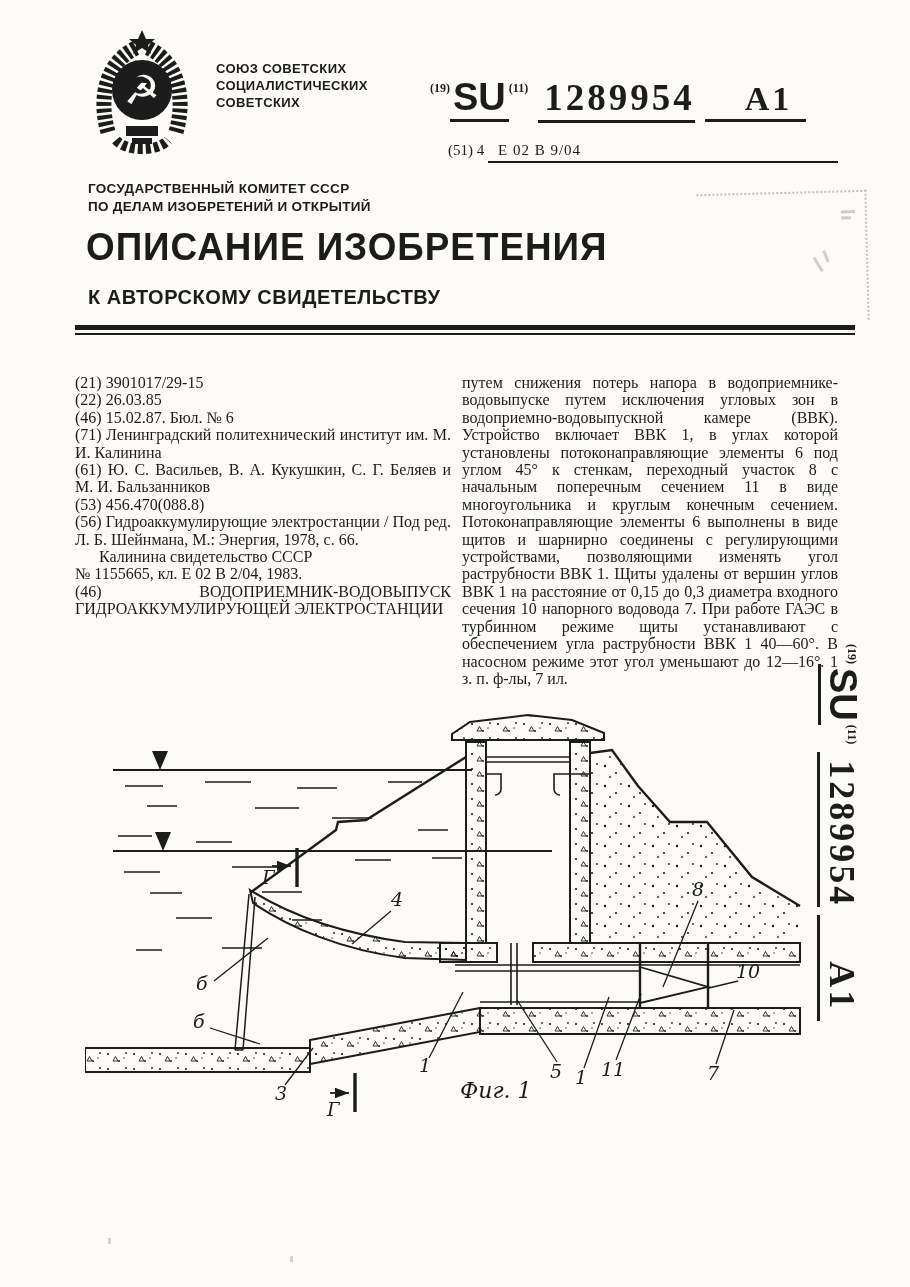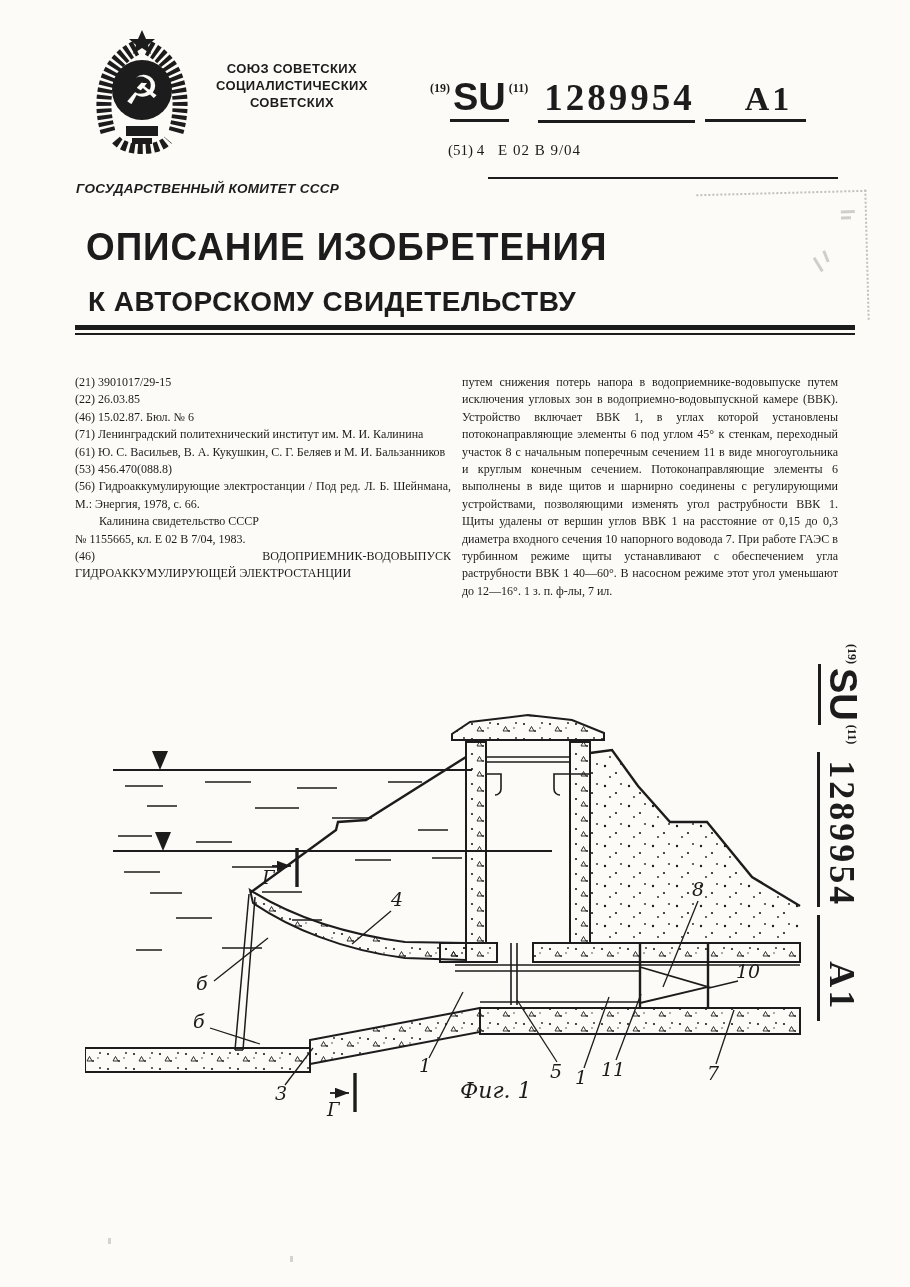--- a/index.html
+++ b/index.html
@@ -5,39 +5,39 @@
   html,body{margin:0;padding:0;background:#e8e8e4;}
   .page{
     position:relative; width:910px; height:1287px; margin:0 auto;
     background:#fcfbf7; color:#1c1c1c; overflow:hidden;
     font-family:"Liberation Serif", serif;
   }
   .abs{position:absolute;}
   .sans{font-family:"Liberation Sans", sans-serif;}
   .b{font-weight:normal;}
   
-  .union{top:60px;left:216px;font-size:13px;line-height:17px;font-weight:bold;letter-spacing:.4px;text-align:center;}
+  .union{top:60px;left:216px;font-size:13px;line-height:17px;font-weight:bold;letter-spacing:.4px;}
   .su-line{top:76px;left:430px;white-space:nowrap;}
   .code-small{font-size:12px;font-weight:bold;vertical-align:18px;font-family:"Liberation Serif",serif;}
   .su-big{font-size:38px;font-weight:bold;border-bottom:3px solid #1c1c1c;padding:0 3px 1px 3px;}
   .num-big{font-size:37px;font-weight:bold;letter-spacing:3px;font-family:"Liberation Serif",serif;border-bottom:3px solid #1c1c1c;padding:0 0 2px 6px;margin-left:10px;}
   .kind-big{font-size:34px;font-weight:bold;padding:0 14px 2px 40px;}
   .ipc-line{top:142px;left:448px;font-size:15px;white-space:nowrap;}
-  .ipc-class{display:inline-block;min-width:340px;border-bottom:2px solid #1c1c1c;padding:0 0 18px 10px;letter-spacing:1px;}
-  .committee{top:180px;left:76px;font-size:13.5px;line-height:18px;font-weight:bold;letter-spacing:.3px;font-style:italic;}
+  .ipc-class{display:inline-block;min-width:340px;border-bottom:2px solid #1c1c1c;padding:0 0 2px 10px;letter-spacing:1px;}
+  .committee{top:180px;left:88px;font-size:13.5px;line-height:18px;font-weight:bold;letter-spacing:.3px;}
   .doc-title{top:226px;left:86px;font-size:38px;font-weight:bold;letter-spacing:1px;transform:scaleX(.97);transform-origin:0 0;}
-  .doc-subtitle{top:286px;left:88px;font-size:28px;font-weight:bold;letter-spacing:.5px;}
+  .doc-subtitle{top:286px;left:88px;font-size:20px;font-weight:bold;letter-spacing:.5px;}
   .bar{top:325px;left:75px;width:780px;height:5px;background:#1c1c1c;}
   .bar2{top:333px;left:75px;width:780px;height:2px;background:#1c1c1c;}
   
   .stamp{top:192px;left:698px;width:168px;height:128px;opacity:.45;transform:rotate(-1.5deg);
          border-top:2px dotted #777;border-right:2px dotted #777;}
   .stamp i{position:absolute;background:#999;display:block;}
   
-  .col{top:374px;width:376px;font-size:12px;line-height:17.4px;text-align:justify;font-family:Liberation Serif, serif;}
+  .col{top:374px;width:376px;font-size:16px;line-height:17.4px;text-align:justify;font-family:Liberation Serif, serif;}
   .col p{margin:0;}
   .col-left{left:75px;}
   .col-right{left:462px;}
   .ind{text-indent:24px;}
   
   .sidebar{top:644px;left:864px;transform:rotate(90deg);transform-origin:0 0;white-space:nowrap;}
   .sb-su{font-size:38px;font-weight:bold;border-bottom:3px solid #1c1c1c;padding:0 4px 1px 4px;}
   .sb-num{font-size:36px;font-weight:bold;letter-spacing:3px;font-family:"Liberation Serif",serif;border-bottom:3px solid #1c1c1c;padding:0 0 2px 8px;margin-left:8px;}
   .sb-kind{font-size:36px;font-weight:bold;padding:0 10px 2px 46px;}
   
@@ -72,20 +72,21 @@
     <span class="code-small">(19)</span><span class="su-big">SU</span><span class="code-small">(11)</span><span class="num-big">1289954</span><span class="num-big kind-big" style="border-bottom:3px solid #1c1c1c;">A1</span>
   </div>
 
   <div class="abs ipc-line">
     <span class="b">(51) 4</span>
     <span class="ipc-class">Е 02 В 9/04</span>
   </div>
 
   <div class="abs sans committee">
     <div>ГОСУДАРСТВЕННЫЙ КОМИТЕТ СССР</div>
+    <div>ПО ДЕЛАМ ИЗОБРЕТЕНИЙ И ОТКРЫТИЙ</div>
   </div>
 
   <div class="abs stamp">
     <i style="top:18px;right:10px;width:14px;height:3px;"></i>
     <i style="top:24px;right:14px;width:10px;height:3px;"></i>
     <i style="top:62px;right:34px;width:12px;height:3px;transform:rotate(70deg);"></i>
     <i style="top:70px;right:40px;width:16px;height:3px;transform:rotate(60deg);"></i>
   </div>
 
   <div class="abs sans doc-title">ОПИСАНИЕ ИЗОБРЕТЕНИЯ</div>
@@ -95,21 +96,21 @@
 
   <div class="abs col col-left">
     <p>(21) 3901017/29-15</p>
     <p>(22) 26.03.85</p>
     <p>(46) 15.02.87. Бюл. № 6</p>
     <p>(71) Ленинградский политехнический институт им. М. И. Калинина</p>
     <p>(61) Ю. С. Васильев, В. А. Кукушкин, С. Г. Беляев и М. И. Бальзанников</p>
     <p>(53) 456.470(088.8)</p>
     <p>(56) Гидроаккумулирующие электростанции / Под ред. Л. Б. Шейнмана, М.: Энергия, 1978, с. 66.</p>
     <p class="ind">Калинина свидетельство СССР</p>
-    <p>№ 1155665, кл. Е 02 В 7/04, 1983.</p>
+    <p>№ 1155665, кл. Е 02 В 2/04, 1983.</p>
     <p>(46) ВОДОПРИЕМНИК-ВОДОВЫПУСК ГИДРОАККУМУЛИРУЮЩЕЙ ЭЛЕКТРОСТАНЦИИ</p>
   </div>
 
   <div class="abs col col-right">
     <p>путем снижения потерь напора в водоприемнике-водовыпуске путем исключения угловых зон в водоприемно-водовыпускной камере (ВВК). Устройство включает ВВК 1, в углах которой установлены потоконаправляющие элементы 6 под углом 45° к стенкам, переходный участок 8 с начальным поперечным сечением 11 в виде многоугольника и круглым конечным сечением. Потоконаправляющие элементы 6 выполнены в виде щитов и шарнирно соединены с регулирующими устройствами, позволяющими изменять угол раструбности ВВК 1. Щиты удалены от вершин углов ВВК 1 на расстояние от 0,15 до 0,3 диаметра входного сечения 10 напорного водовода 7. При работе ГАЭС в турбинном режиме щиты устанавливают с обеспечением угла раструбности ВВК 1 40—60°. В насосном режиме этот угол уменьшают до 12—16°. 1 з. п. ф-лы, 7 ил.</p>
   </div>
 
   <div class="abs sans sidebar">
     <span class="code-small">(19)</span><span class="sb-su">SU</span><span class="code-small">(11)</span><span class="sb-num">1289954</span><span class="sb-num sb-kind">A1</span>
   </div>

